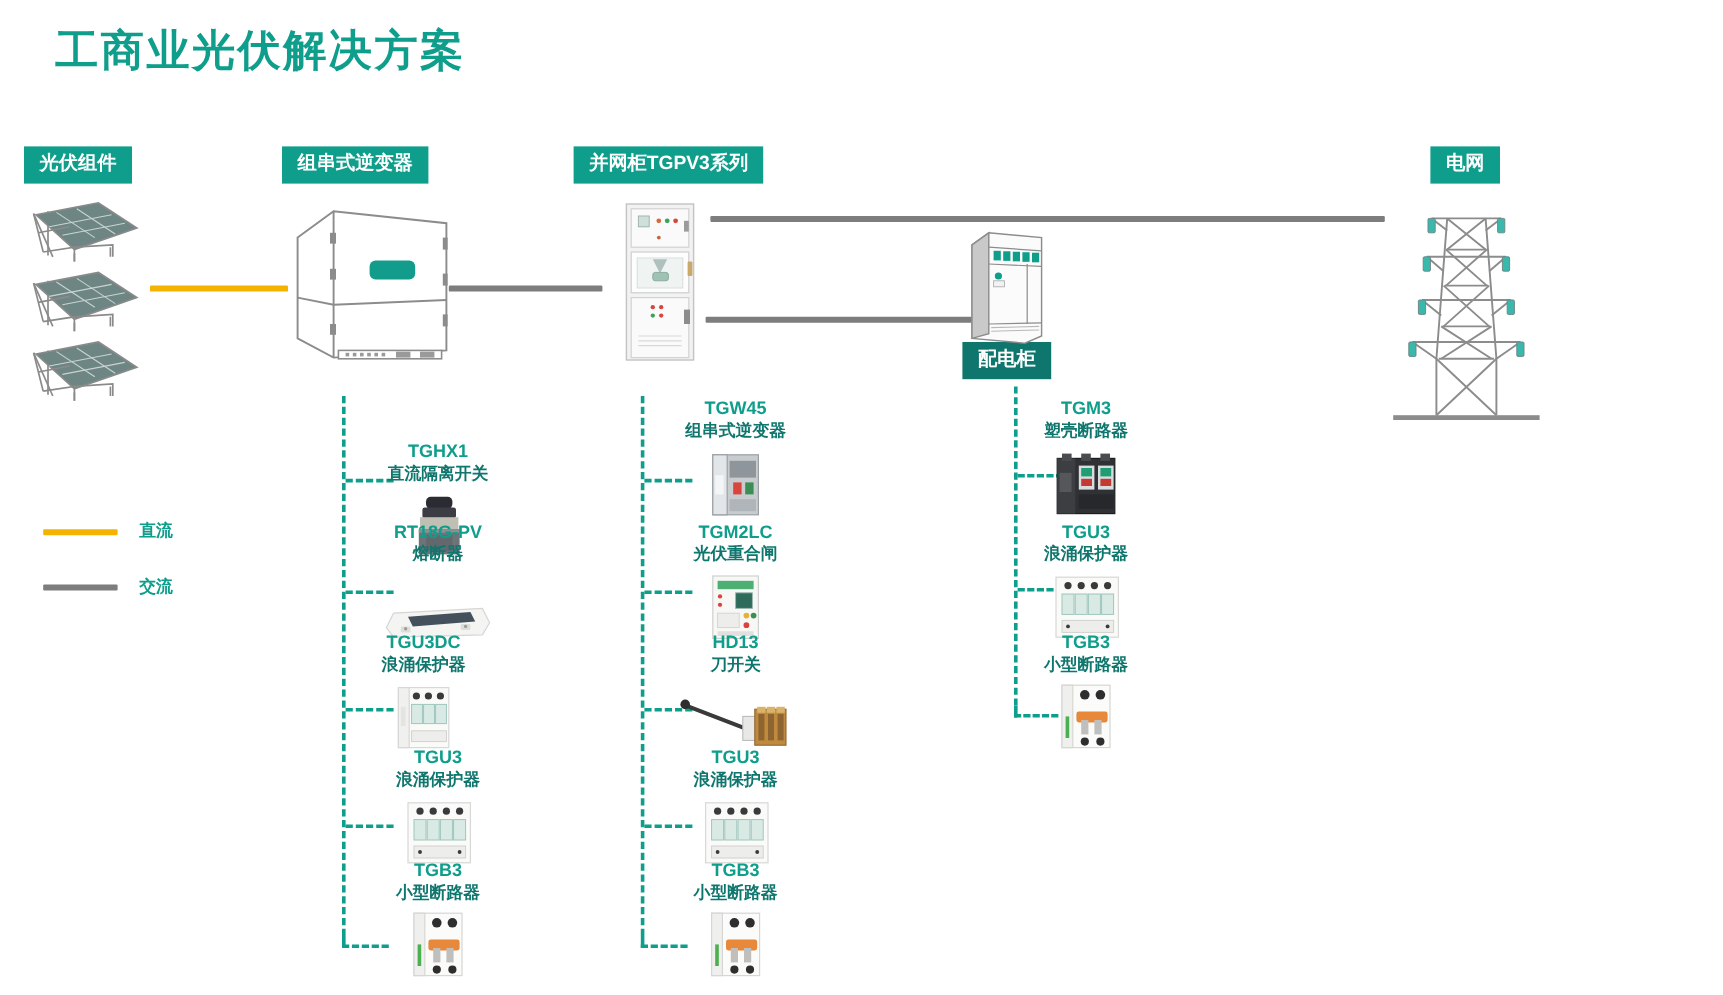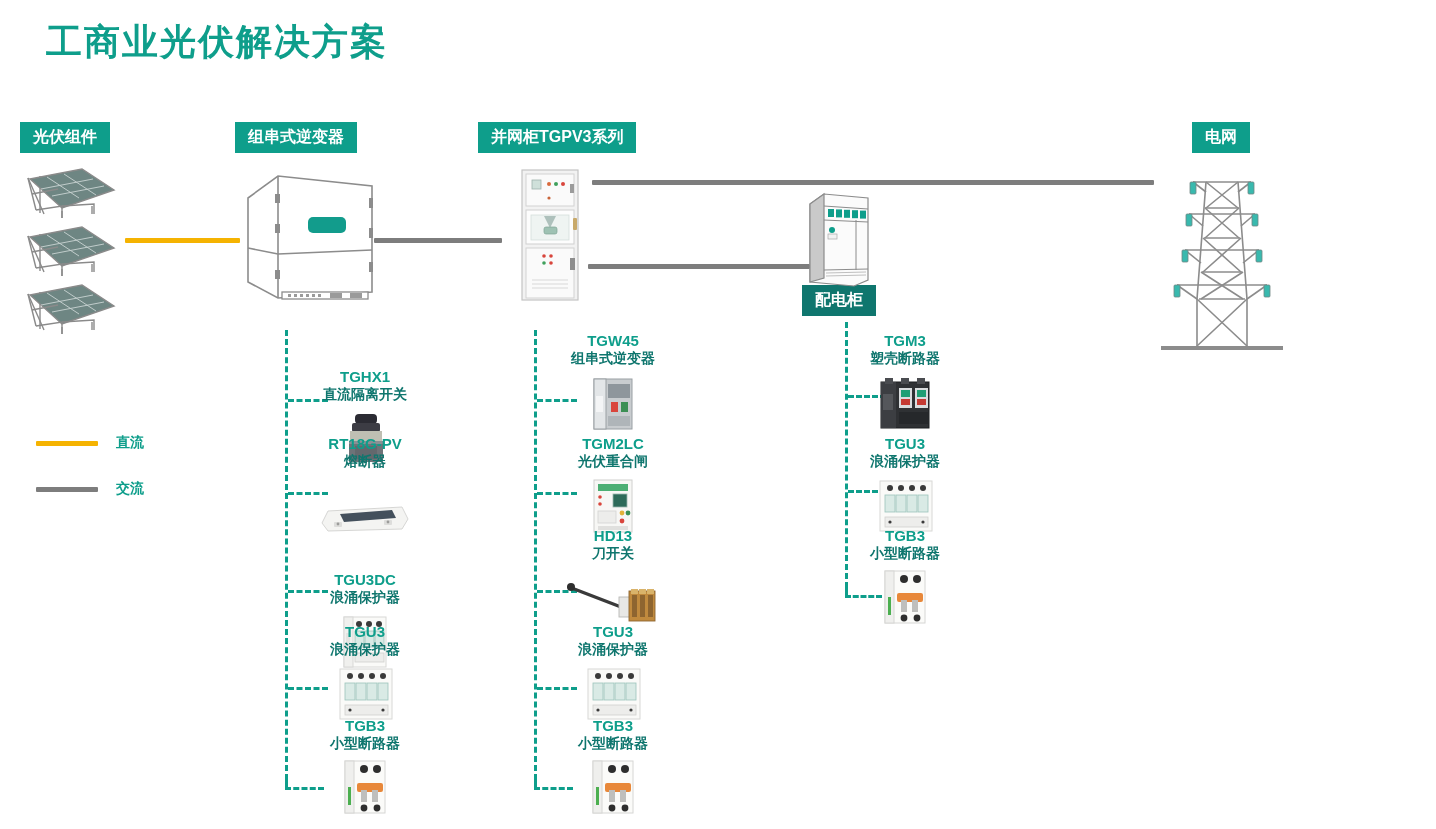--- a/index.html
+++ b/index.html
@@ -329,21 +329,21 @@
       <path d="M4 22 L10 10 L84 6 L90 18 L84 28 L10 30 Z" fill="#F4F4F2" stroke="#D6D6D4" stroke-width="1"></path>
       <path d="M22 13 L74 9 L78 17 L26 21 Z" fill="#44505C"></path>
       <rect x="16" y="21" width="8" height="5" rx="1" fill="#DDDDDB"></rect>
       <rect x="66" y="19" width="8" height="5" rx="1" fill="#DDDDDB"></rect>
       <circle cx="20" cy="23" r="1.4" fill="#9C9C9A"></circle>
         <circle cx="70" cy="21" r="1.4" fill="#9C9C9A"></circle>
     </svg>
   </div>
 </div>
 
-<div class="abs item" style="left:280px;top:527px;margin-top:44px;">
+<div class="abs item" style="left:268px;top:527px;">
   <div class="model">TGU3DC</div>
   <div class="desc">浪涌保护器</div>
   <div class="art">
     <svg width="54" height="58" viewBox="0 0 54 58">
       <rect x="6" y="4" width="42" height="50" fill="#FAFAF8" stroke="#D8D8D6" stroke-width="1"></rect>
       <rect x="6" y="4" width="9" height="50" fill="#F0F0EE" stroke="#D8D8D6" stroke-width="1"></rect>
       <circle cx="21" cy="11" r="3" fill="#3A3A3A"></circle>
         <circle cx="31" cy="11" r="3" fill="#3A3A3A"></circle>
         <circle cx="41" cy="11" r="3" fill="#3A3A3A"></circle>
       <rect x="17" y="18" width="9" height="16" fill="#D9EAE5" stroke="#9CC4BB" stroke-width="0.8"></rect>

